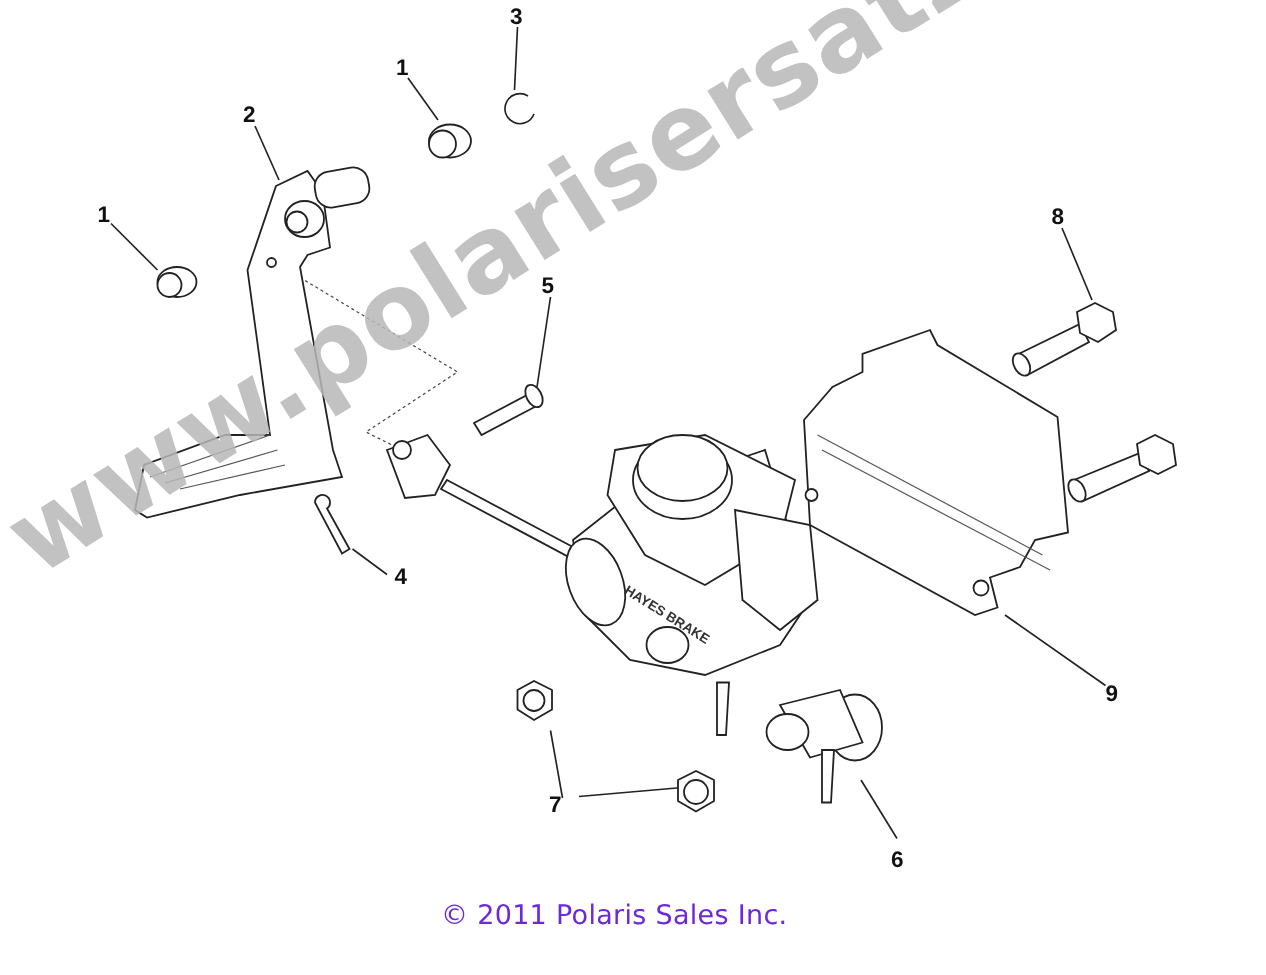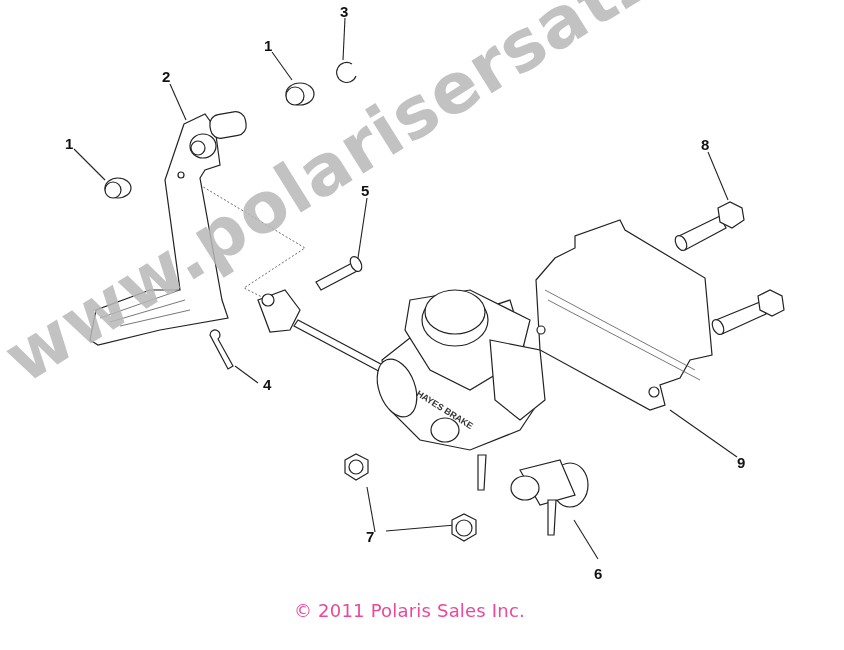--- a/index.html
+++ b/index.html
@@ -1,19 +1,19 @@
 <!DOCTYPE html>
 <html><head>
 <meta charset="utf-8">
 <style>
   html, body { margin:0; padding:0; background:#ffffff; }
   body { width:844px; height:650px; position:relative; overflow:hidden; font-family:"Liberation Sans", sans-serif; }
   #diagram { position:absolute; left:0; top:0; width:844px; height:650px; }
   .callout { position:absolute; font-family:"Liberation Sans", sans-serif; font-weight:bold; font-size:15px; color:#111; line-height:1; }
-  .copyright { position:absolute; left:294px; top:600px; font-family:"DejaVu Sans", sans-serif; font-size:18px; color:#ec4899; letter-spacing:0.2px; }
+  .copyright { position:absolute; left:294px; top:600px; font-family:"DejaVu Sans", sans-serif; font-size:18px; color:#6d28d9; letter-spacing:0.2px; }
   .watermark { position:absolute; left:-10px; top:330px; font-family:"DejaVu Sans", sans-serif; font-weight:bold; font-size:70px; color:#b8b8b8; opacity:0.85; transform:rotate(-32deg); transform-origin:0 0; white-space:nowrap; pointer-events:none; letter-spacing:1px; }
   svg .ln { fill:none; stroke:#222; stroke-width:1.1; }
   svg .part { fill:#fff; stroke:#222; stroke-width:1.2; }
   svg .thin { fill:none; stroke:#555; stroke-width:0.8; }
   svg .dash { fill:none; stroke:#444; stroke-width:0.8; stroke-dasharray:2 2; }
 </style>
 </head>
 <body>
 
 <svg id="diagram" viewBox="0 0 844 650" xmlns="http://www.w3.org/2000/svg">

